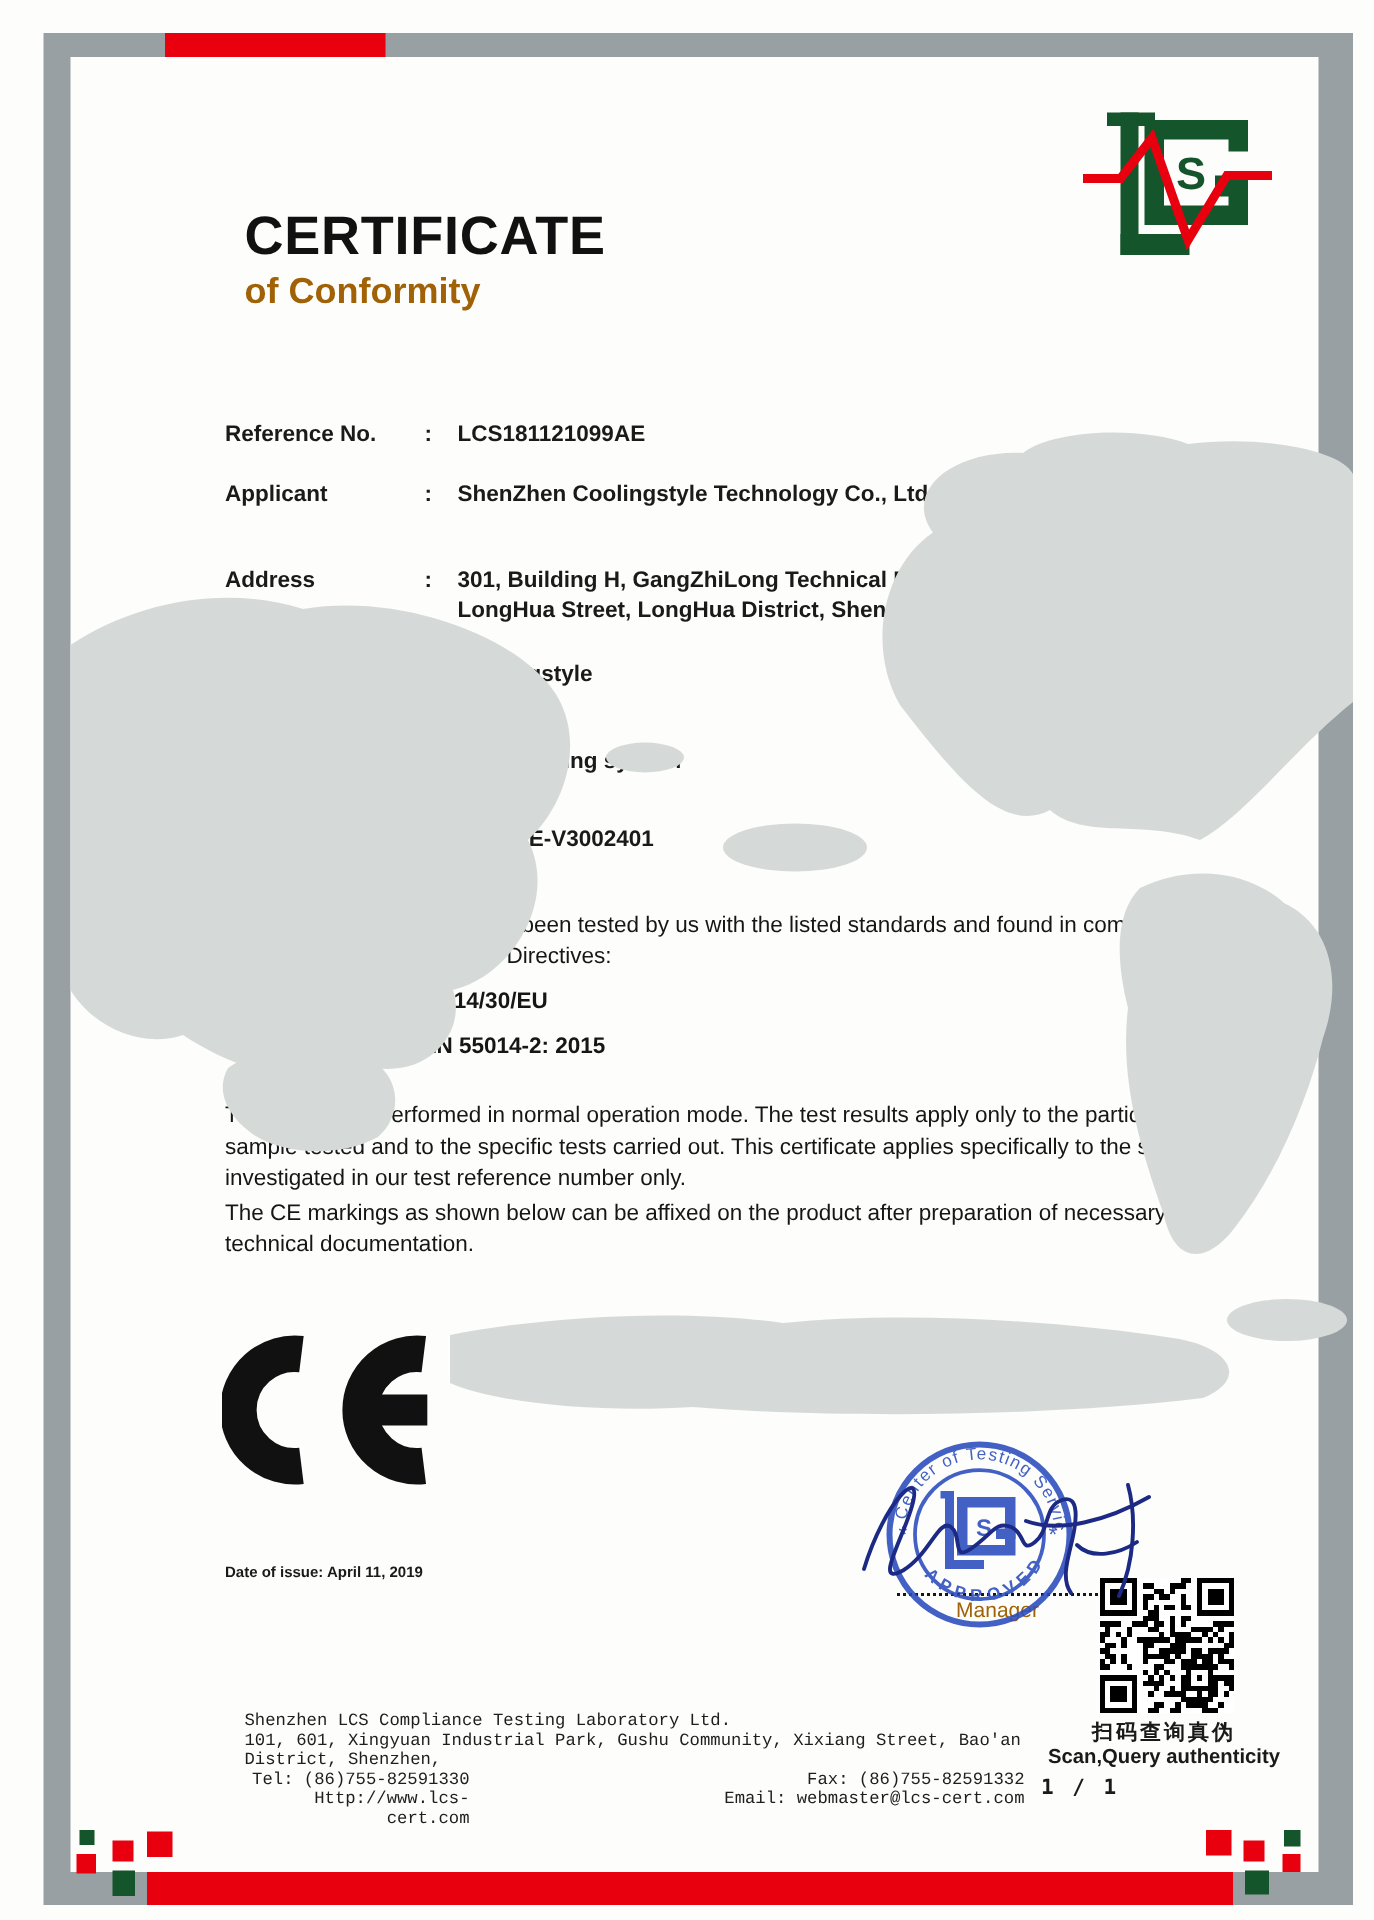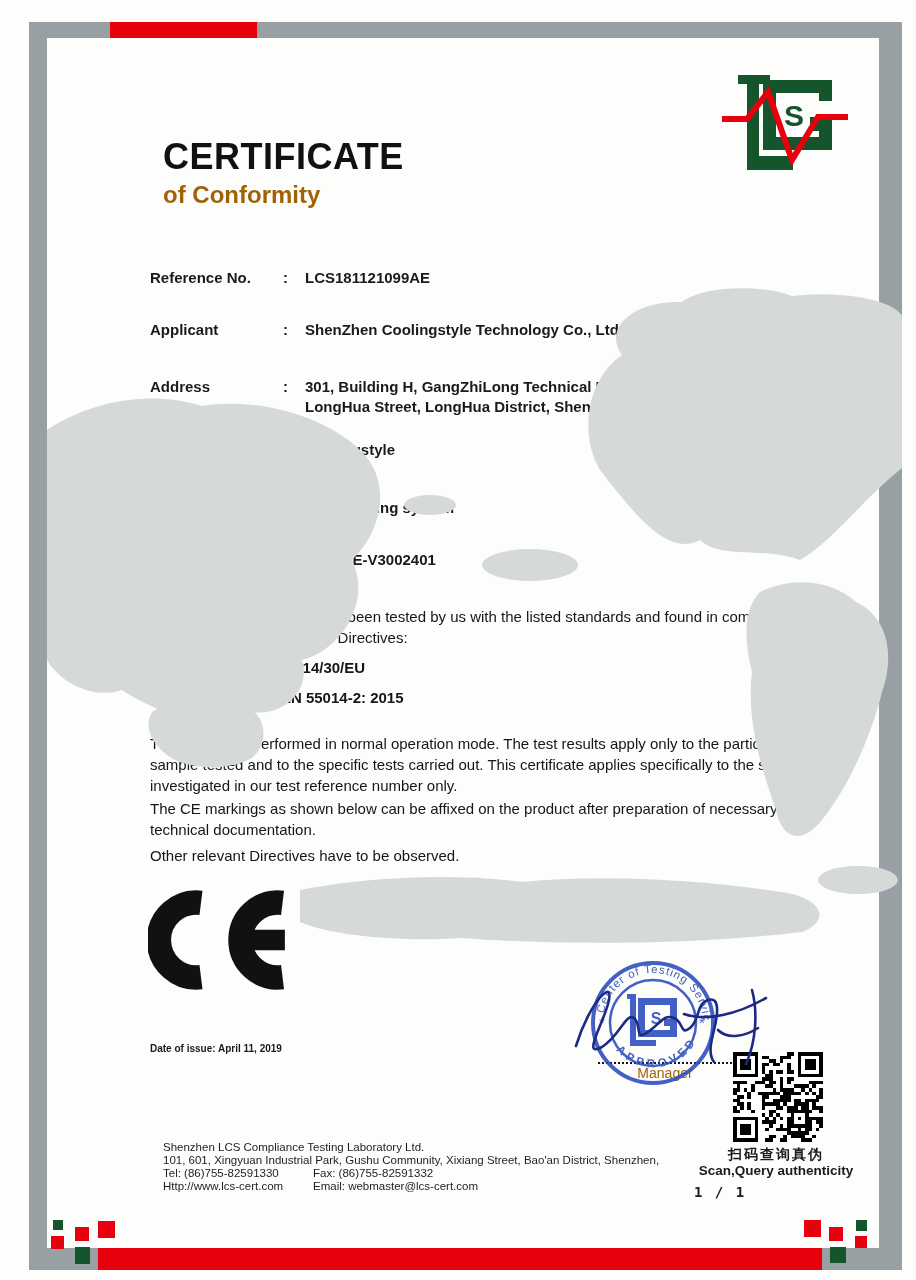--- a/index.html
+++ b/index.html
@@ -40,22 +40,22 @@
   #manager-wrap{position:absolute;left:598px;top:1040px;width:134px;text-align:center;z-index:3;}
   #manager-rule{border-bottom:2px dotted #161616;height:22px;width:134px;}
   #manager-label{font-size:14px;color:#a16207;margin-top:1px;}
   #stamp{position:absolute;left:578px;top:948px;opacity:.88;z-index:4;}
   #signature{position:absolute;left:566px;top:968px;z-index:5;}
   
   #qr{position:absolute;left:733px;top:1052px;z-index:4;}
   .qr-cap-cn{position:absolute;left:700px;top:1146px;width:152px;font-size:14px;font-weight:bold;letter-spacing:2px;}
   .qr-cap-en{position:absolute;left:688px;top:1163px;width:176px;text-align:center;font-size:13.5px;font-weight:bold;}
   
-  .footer{position:absolute;left:163px;top:1141px;font-size:11.5px;line-height:13px;color:#1e1e1e;width:520px;}
-  .footer .cols{display:grid;grid-template-columns:150px auto;}
+  .footer{position:absolute;left:163px;top:1141px;font-size:11.5px;line-height:13px;color:#1e1e1e;width:520px;font-family:Liberation Mono, monospace;}
+  .footer .cols{display:grid;grid-template-columns:150px auto;text-align:right;}
   .page-num{position:absolute;left:694px;top:1184px;font-size:14px;font-weight:bold;letter-spacing:2px;font-family:"DejaVu Sans Mono", monospace;}
 </style>
 </head>
 <body>
 
 <div id="page">
 
   <svg id="map" width="916" height="1280" viewBox="0 0 916 1280">
     <g fill="#d5dad9">
       <path d="M600,470 C578,432 588,378 622,355 C602,328 634,300 682,302 C702,286 762,284 792,296 C842,290 894,300 902,316 L902,468 C862,500 832,542 800,560 C762,546 722,560 700,540 C670,556 640,522 600,470 Z"></path>
@@ -94,21 +94,21 @@
       <rect x="88" y="44" width="22" height="14"></rect>
     </g>
     <rect x="95" y="28" width="15" height="15" fill="#fdfdfb"></rect>
     <text x="72" y="53" font-size="30" font-weight="bold" fill="#14552b" text-anchor="middle" font-family="Liberation Sans, sans-serif">S</text>
     <polyline points="0,46 25,46 46,19 70,87 96,44 126,44" fill="none" stroke="#e8000f" stroke-width="6" stroke-linejoin="miter"></polyline>
   </svg>
 
   <div class="title-main content">CERTIFICATE</div>
   <div class="title-sub  content">of Conformity</div>
 
-  <div class="field" style="top:268px">
+  <div class="field" style="top:280px">
     <span class="flabel">Reference No.</span>
     <span class="fcolon">:</span>
     <span class="fvalue">LCS181121099AE</span>
   </div>
   <div class="field" style="top:320px">
     <span class="flabel">Applicant</span>
     <span class="fcolon">:</span>
     <span class="fvalue">ShenZhen Coolingstyle Technology Co., Ltd</span>
   </div>
   <div class="field" style="top:377px">
@@ -130,21 +130,20 @@
     <span class="flabel">Model</span>
     <span class="fcolon">:</span>
     <span class="fvalue">CS-BCE-V3002401</span>
   </div>
 
   <div class="para" style="top:606px">The submitted products have been tested by us with the listed standards and found in compliance with the following European Directives:</div>
   <div class="para bold" style="top:657px">The EMC Directive 2014/30/EU</div>
   <div class="para bold" style="top:687px">EN 55014-1: 2017, EN 55014-2: 2015</div>
   <div class="para" style="top:733px">The tests were performed in normal operation mode. The test results apply only to the particular sample tested and to the specific tests carried out. This certificate applies specifically to the sample investigated in our test reference number only.</div>
   <div class="para" style="top:798px">The CE markings as shown below can be affixed on the product after preparation of necessary technical documentation.</div>
-  <div class="para" style="top:845px">Other relevant Directives have to be observed.</div>
 
   <svg id="ce" width="150" height="112" viewBox="0 0 160 112">
     <g fill="none" stroke="#111111" stroke-width="26">
       <path d="M56.5,16.3 A40,40 0 1 0 56.5,95.7"></path>
       <path d="M143.5,16.3 A40,40 0 1 0 143.5,95.7"></path>
     </g>
     <path d="M106,56 H146" stroke="#111111" stroke-width="22" fill="none"></path>
   </svg>
 
   <div class="date-line content">Date of issue: April 11, 2019</div>

